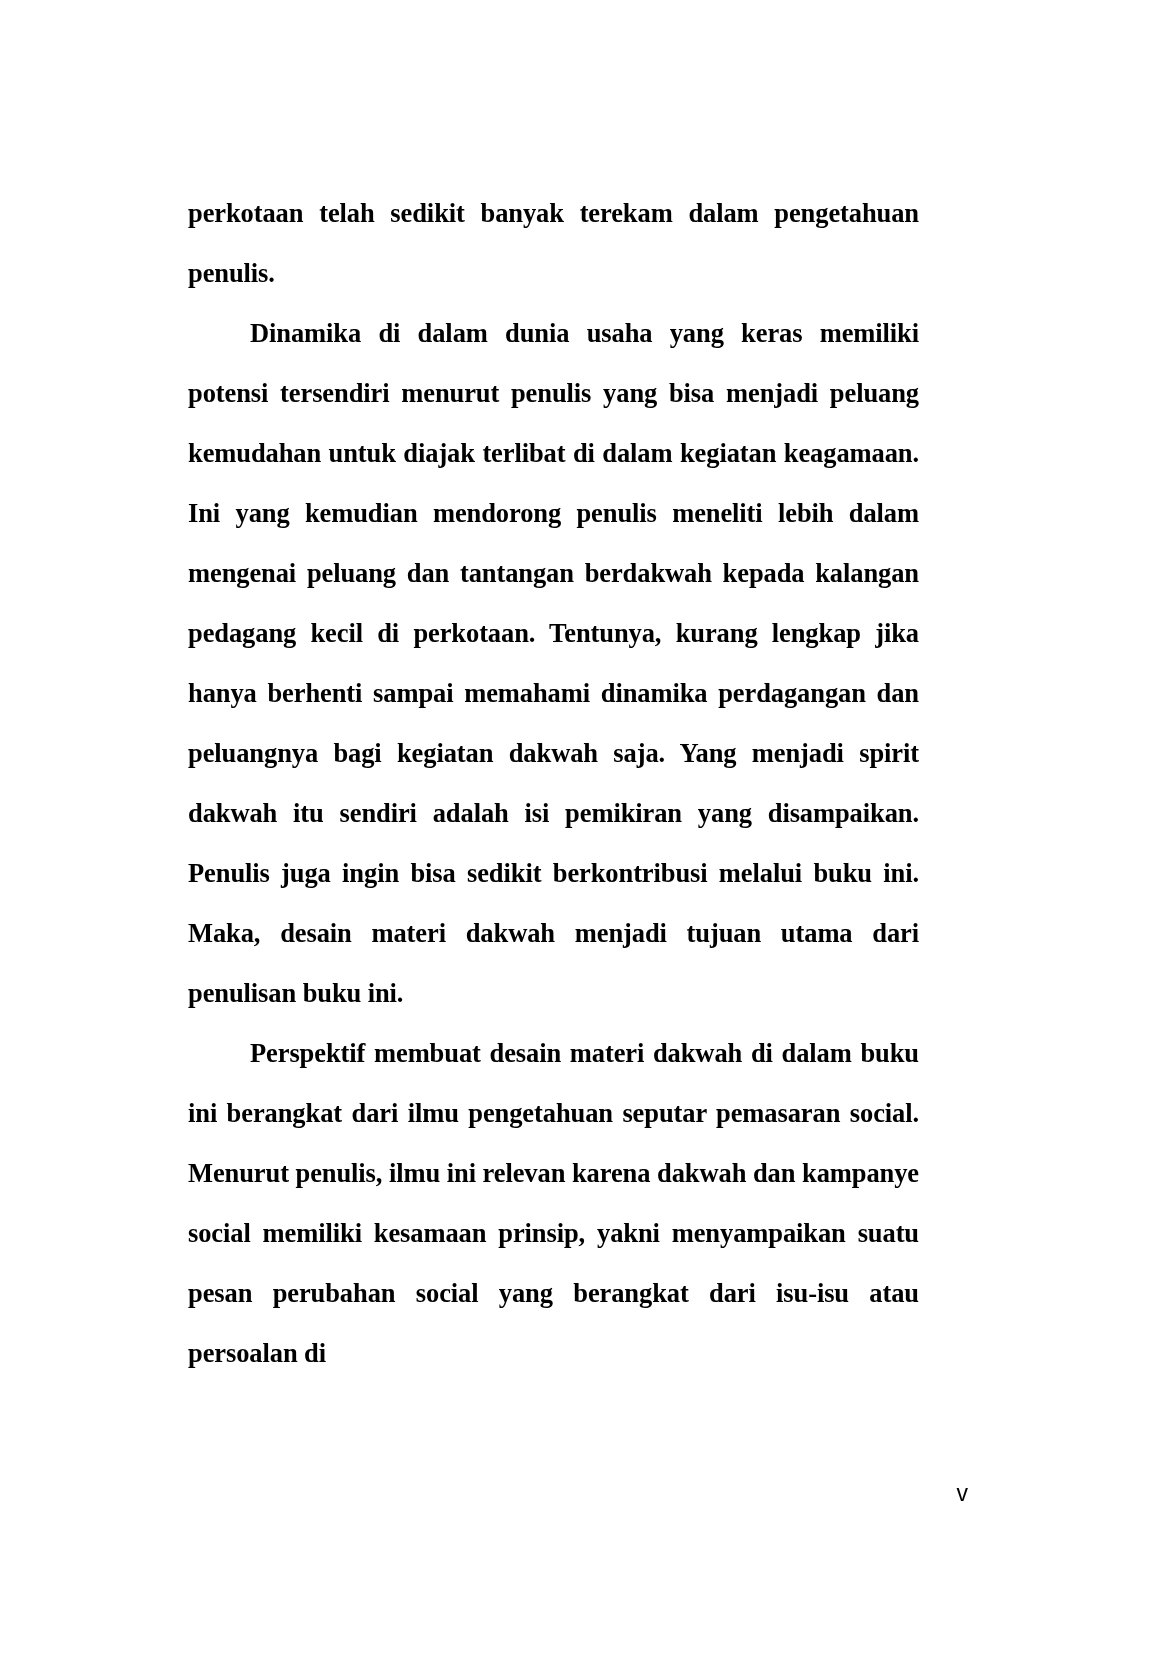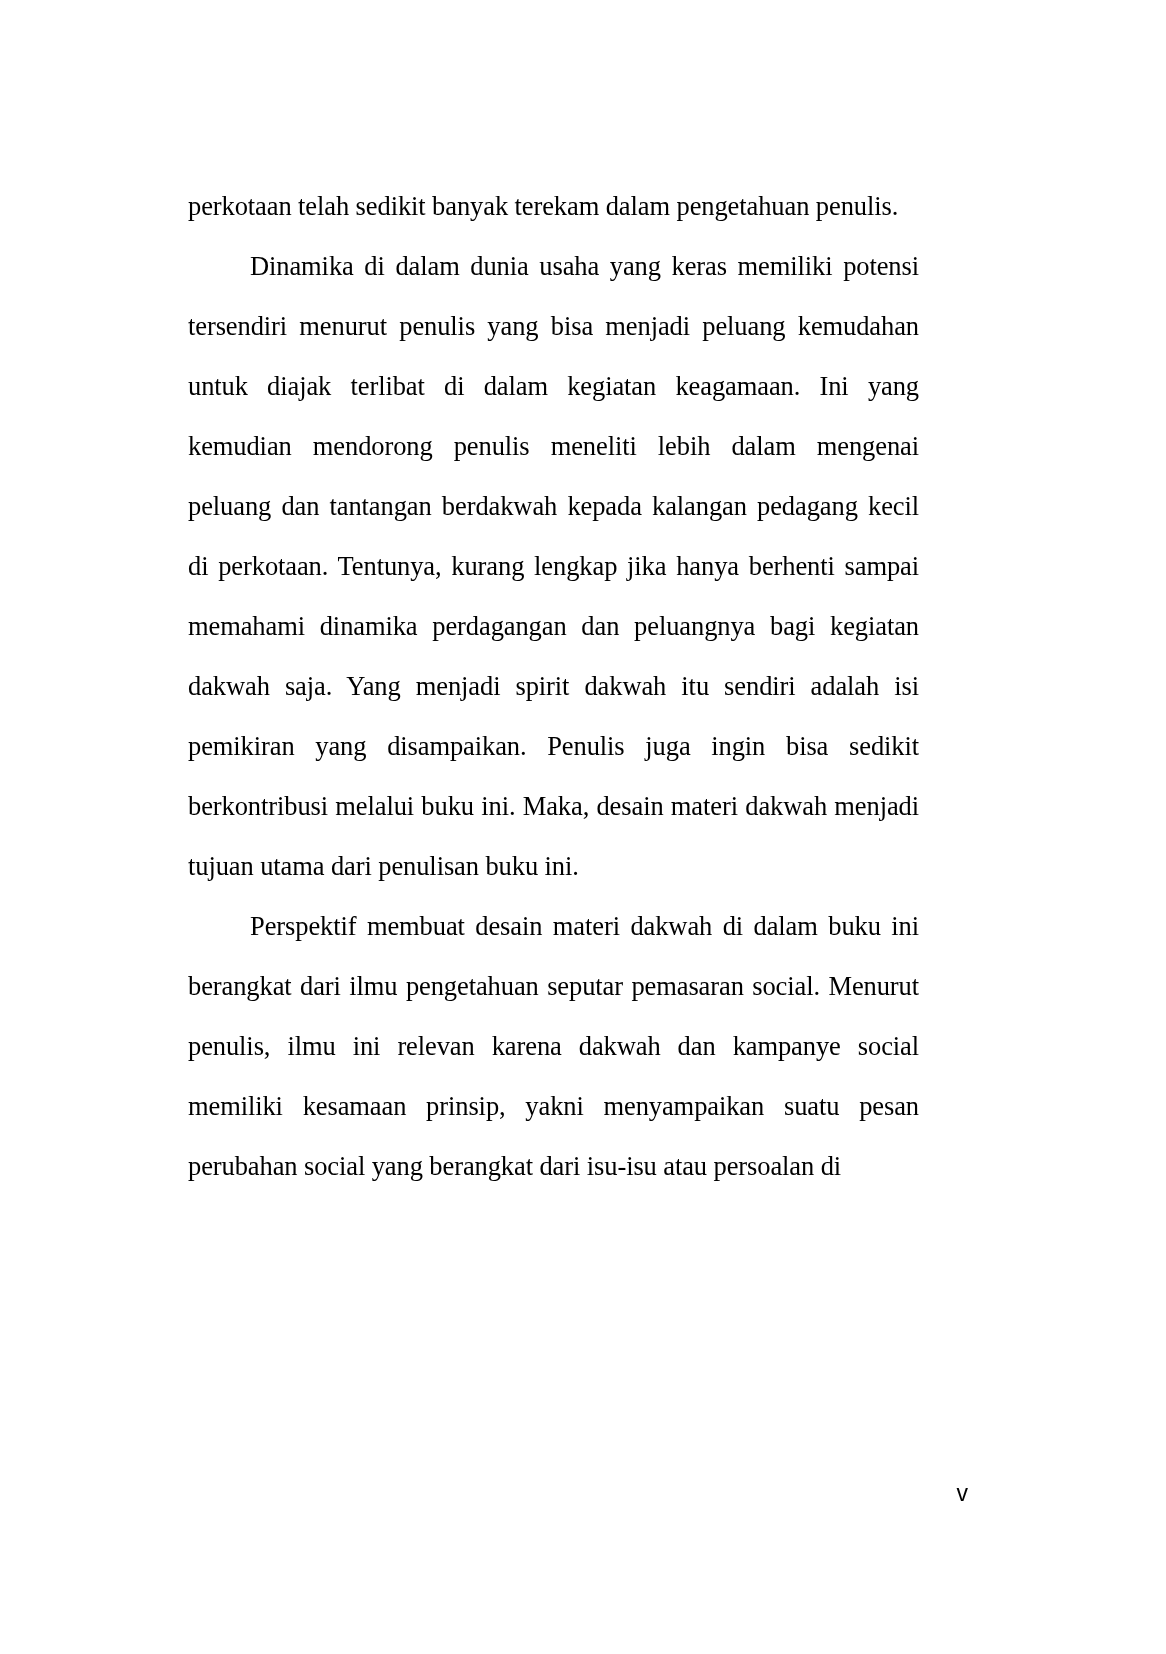--- a/index.html
+++ b/index.html
@@ -14,22 +14,23 @@
   #page {
     position: relative;
     width: 1166px;
     height: 1654px;
     background: #ffffff;
     overflow: hidden;
   }
   #text-block {
     position: absolute;
     left: 188px;
-    top: 176px;
+    top: 183px;
     width: 731px;
+    font-weight: bold;
   }
   .para {
     margin: 0;
     text-align: justify;
     text-justify: inter-word;
     font-size: 26.5px;
     line-height: 60px;
     letter-spacing: -0.1px;
     word-spacing: 0px;
     -webkit-font-smoothing: none;

